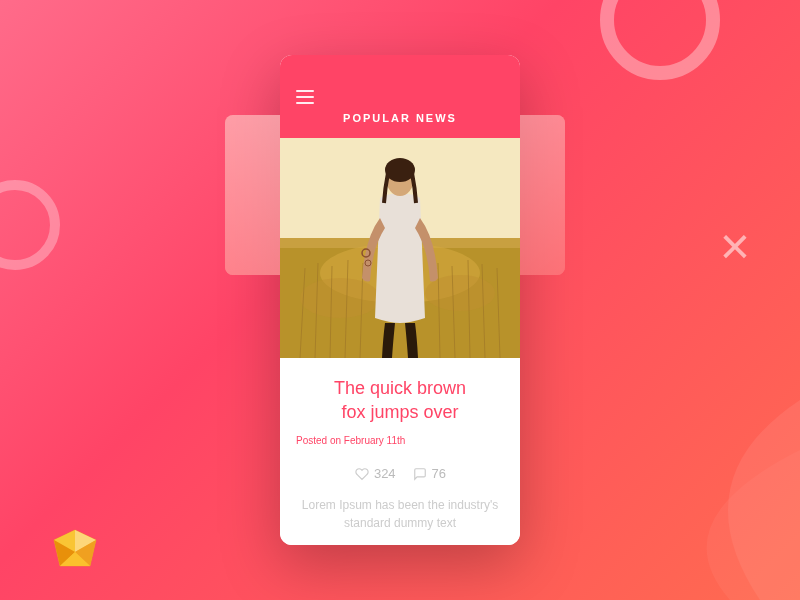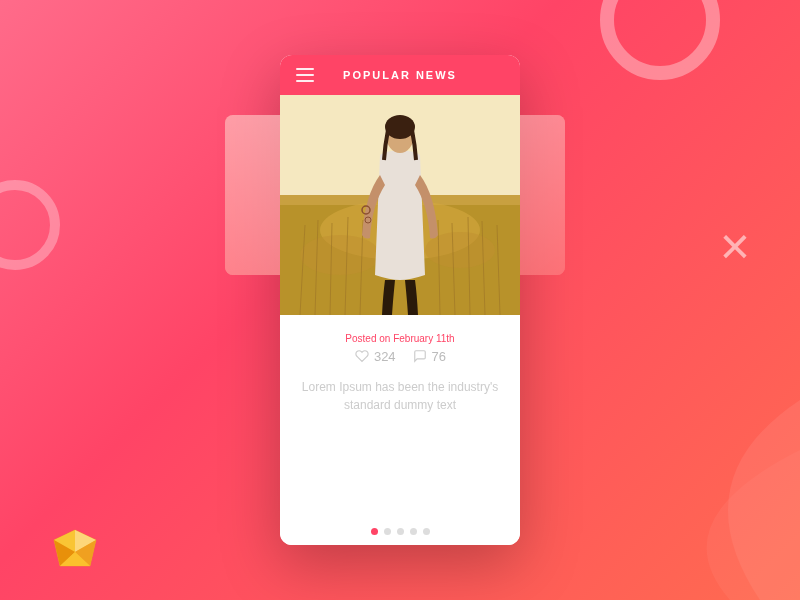--- a/index.html
+++ b/index.html
@@ -119,20 +119,21 @@
       background: rgba(255,255,255,0.9);
       border-radius: 2px;
     }
 
     .nav-title {
       color: #fff;
       font-size: 11px;
       font-weight: 600;
       letter-spacing: 2px;
       text-transform: uppercase;
+      margin-top: 43px;
     }
 
     
     .article-image {
       width: 100%;
       height: 220px;
       flex-shrink: 0;
       overflow: hidden;
       position: relative;
       background: linear-gradient(
@@ -165,22 +166,22 @@
       font-size: 18px;
       font-weight: 400;
       text-align: center;
       line-height: 1.35;
       margin-bottom: 10px;
     }
 
     .article-date {
       color: #aaa;
       font-size: 10px;
-      text-align: center;
-      margin-bottom: 4px;
+      text-align: left;
+      margin-bottom: 20px;
     }
 
     .article-date span {
       color: #ff4466;
     }
 
     .article-stats {
       display: flex;
       align-items: center;
       justify-content: center;
@@ -349,20 +350,24 @@
         <path d="M135,185 Q137,200 138,220 L128,220 Q127,205 125,185 Z" fill="#2a1a0a"></path>
 
         <ellipse cx="120" cy="32" rx="15" ry="12" fill="#3a2010"></ellipse>
         <path d="M108,35 Q105,50 104,65" stroke="#3a2010" stroke-width="4" fill="none"></path>
         <path d="M132,35 Q135,50 136,65" stroke="#3a2010" stroke-width="4" fill="none"></path>
       </svg>
     </div>
 
     <div class="article-content">
 
+      <div class="article-title">
+        <span>The quick brown</span><br>
+        <span>fox jumps over</span>
+      </div>
 
       <div class="article-date">
         <span>Posted on</span>
         <span style="color:#ff4466;">February 11th</span>
       </div>
 
       <div class="article-stats">
         <div class="stat-item">
           <span class="stat-icon heart-icon">
             <svg viewBox="0 0 24 24" fill="none" stroke="#ccc" stroke-width="2">

